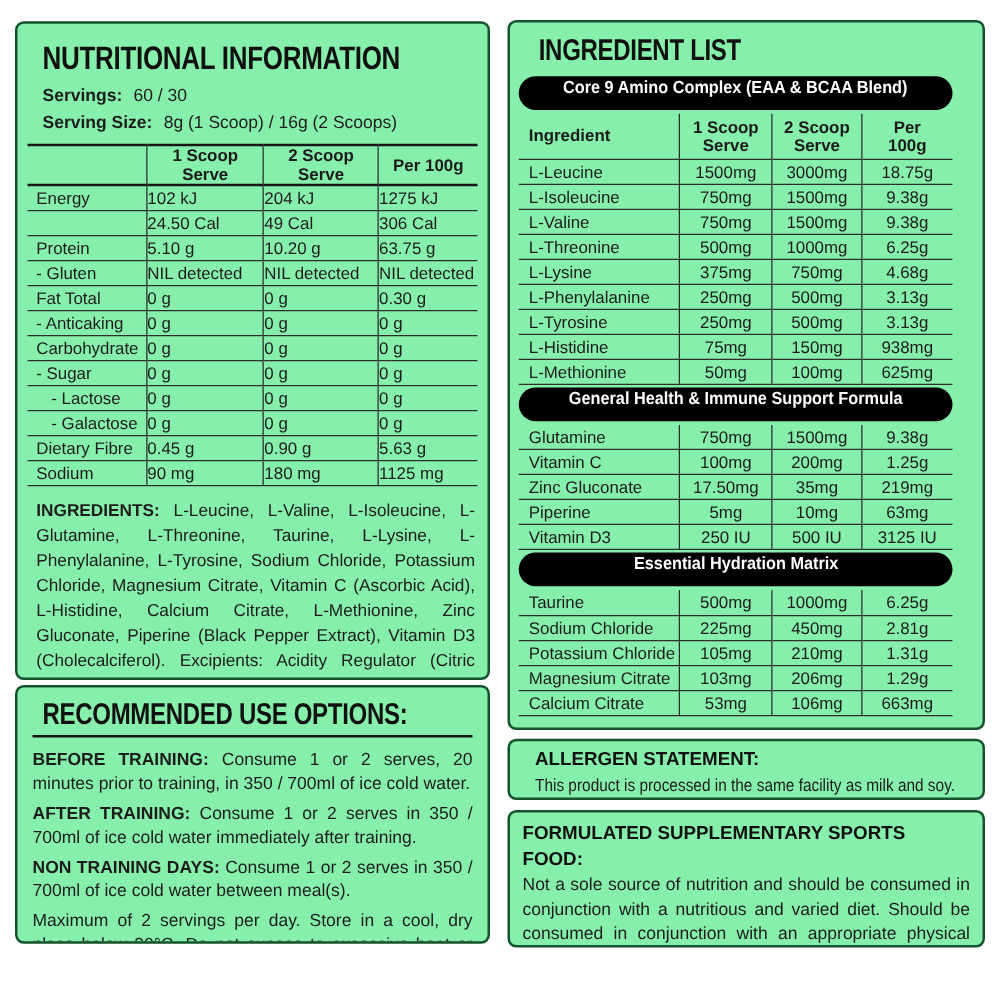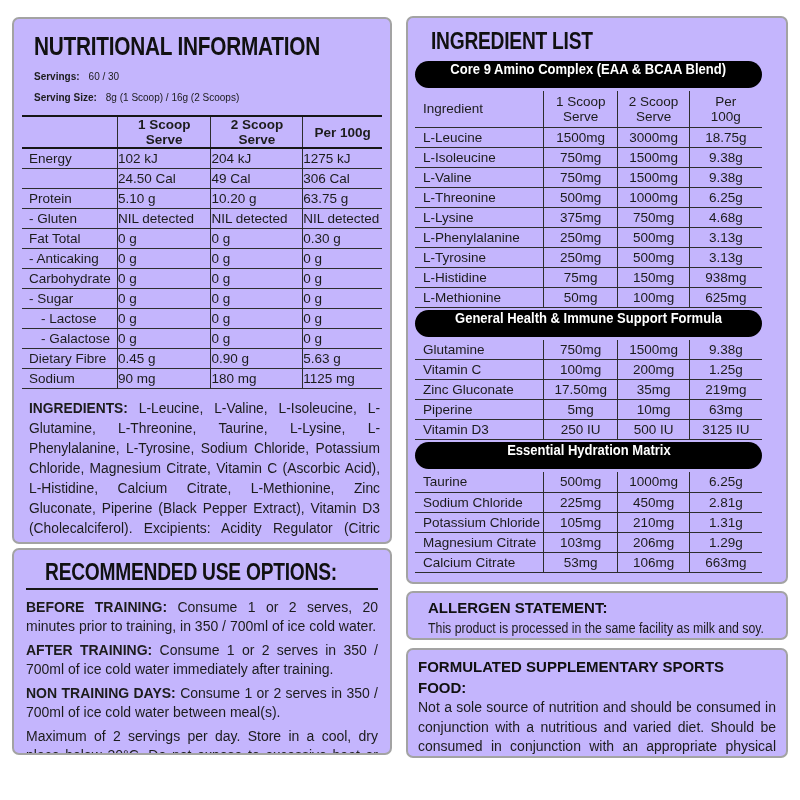--- a/index.html
+++ b/index.html
@@ -3,36 +3,36 @@
 <meta charset="utf-8">
 <style>
   * { margin:0; padding:0; box-sizing:border-box; }
   html,body { background:#ffffff; }
   .page {
     position:relative; width:800px; height:800px; background:#ffffff;
     font-family:"Liberation Sans","DejaVu Sans",sans-serif; color:#1c1c1c;
     overflow:hidden;
   }
   .panel {
-    position:absolute; background:#c4b5fd;
-    border:2px solid #a3a3a3; border-radius:7px; overflow:hidden;
+    position:absolute; background:#86efac;
+    border:2px solid #14532d; border-radius:7px; overflow:hidden;
   }
   
   .cond {
     display:inline-block; font-weight:700; letter-spacing:-0.3px;
     transform:scaleX(0.8); transform-origin:left center; white-space:nowrap;
     color:#111;
   }
   h1 .cond { font-size:26px; }
   h2 .cond { font-size:24px; }
 
   
   #nutrition-box { left:12px; top:17px; width:380px; height:527px; padding:10px 8px 6px 8px; }
   #nutrition-box h1 { margin:2px 0 7px 12px; line-height:26px; }
-  .meta { font-size:10px; line-height:21px; margin-left:12px; }
+  .meta { font-size:14px; line-height:21px; margin-left:12px; }
   .meta b { font-weight:700; }
   .meta span { margin-left:9px; }
 
   table { width:100%; border-collapse:collapse; table-layout:fixed; }
   .ntable { margin-top:7px; font-size:13.5px; }
   .ntable col.c1{width:26.5%} .ntable col.c2{width:26%} .ntable col.c3{width:25.5%} .ntable col.c4{width:22%}
   .ntable th {
     font-weight:700; height:24px; text-align:center; vertical-align:middle;
     border-top:2px solid #161616; border-bottom:2px solid #161616;
   }
@@ -41,38 +41,38 @@
   .ntable td.ind { padding-left:19px; }
   .ntable td + td, .ntable th + th { border-left:1.3px solid #2d2d2d; }
 
   .ingredients {
     margin:10px 2px 0 7px; font-size:13.8px; line-height:20px; text-align:justify;
   }
   .ingredients b { font-weight:700; }
 
   
   #use-box { left:12px; top:548px; width:380px; height:207px; padding:6px 12px; }
-  #use-box h2 { margin:3px 0 2px 19px; line-height:26px; }
+  #use-box h2 { margin:3px 0 2px 8px; line-height:26px; }
   .rule { border-top:2px solid #161616; margin:3px 0 8px 0; }
   .use-p { font-size:14px; line-height:18.5px; text-align:justify; margin-bottom:6px; }
   .use-p b { font-weight:700; }
 
   
   #ingredient-box { left:406px; top:16px; width:382px; height:568px; padding:8px 24px 6px 7px; }
   #ingredient-box h2 { margin:2px 0 7px 16px; line-height:26px; }
   .banner {
     height:27px; background:#000000; color:#ffffff; border-radius:14px;
     display:flex; align-items:flex-start; justify-content:center;
     font-weight:700; font-size:14px; margin:2px 0 3px 0;
   }
   .banner span { display:inline-block; transform:scaleX(0.93); white-space:nowrap; }
   .itable { font-size:13.5px; }
   .itable col.c1{width:37%} .itable col.c2{width:21.5%} .itable col.c3{width:20.5%} .itable col.c4{width:21%}
   .itable th {
-    font-weight:400; height:36px; text-align:center; vertical-align:middle;
+    font-weight:700; height:36px; text-align:center; vertical-align:middle;
     line-height:15px; white-space:pre-line; border-bottom:1.3px solid #2d2d2d;
   }
   .itable th.lbl { text-align:left; padding-left:8px; }
   .itable td { height:20px; text-align:center; vertical-align:middle; border-bottom:1.3px solid #2d2d2d; }
   .itable td.lbl { text-align:left; padding-left:8px; }
   .itable td + td, .itable th + th { border-left:1.3px solid #2d2d2d; }
 
   
   #allergen-box { left:406px; top:591px; width:382px; height:49px; padding:4px 20px; }
   #fssf-box { left:406px; top:648px; width:382px; height:110px; padding:6px 10px; }

